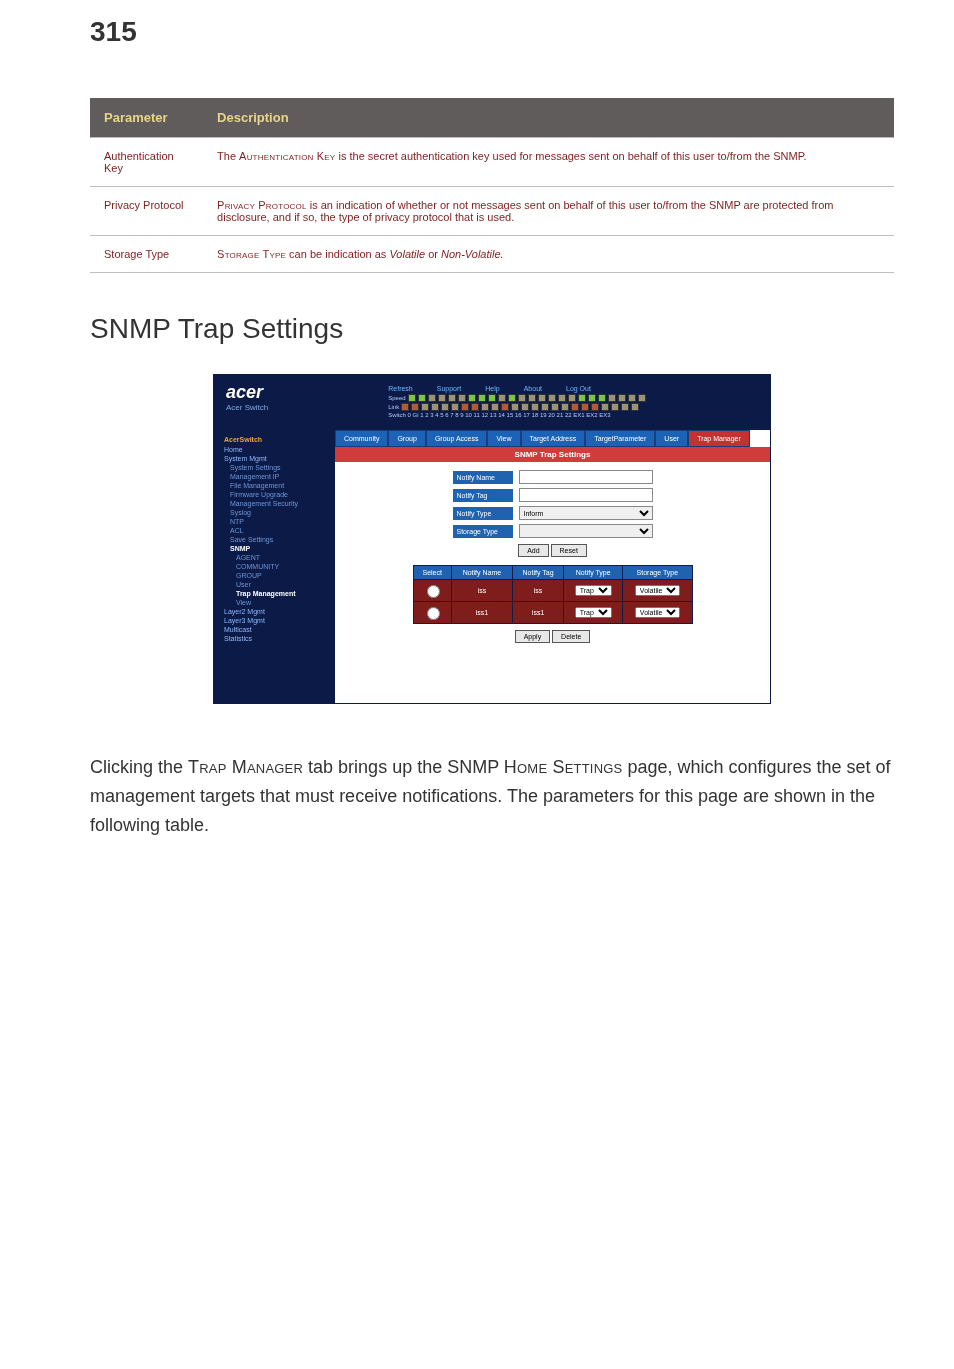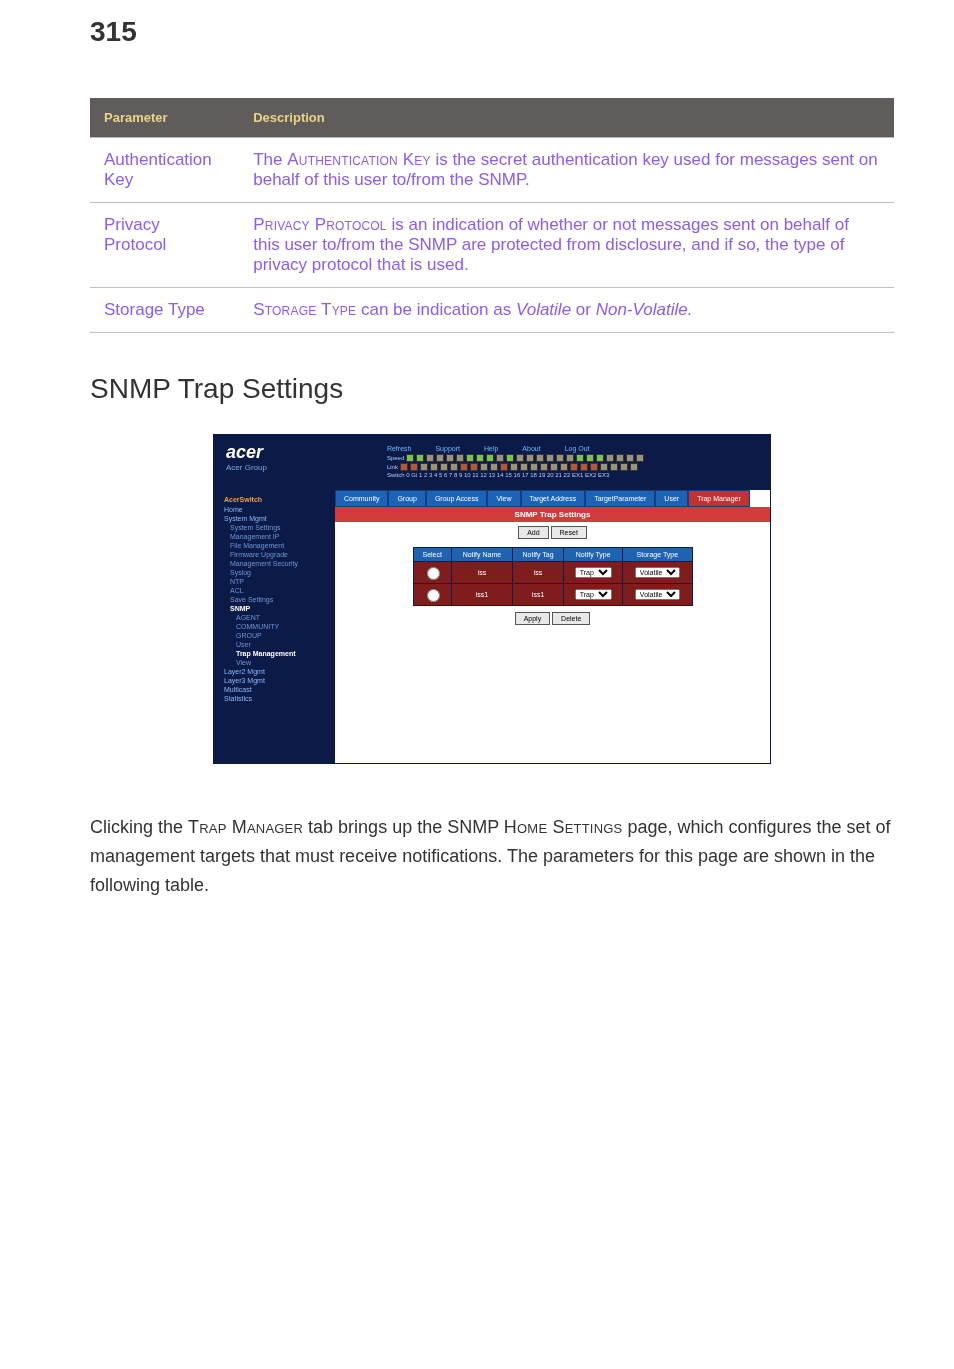--- a/index.html
+++ b/index.html
@@ -27,22 +27,22 @@
     text-align: left;
     padding: 12px 14px;
     background: #5f5c5b;
     color: #e9d489;
     font-weight: bold;
     font-size: 13px;
     border-bottom: 1px solid #bbb;
   }
   table.param-table td {
     padding: 12px 14px;
-    font-size: 17px;
-    color: #8b5cf6;
+    font-size: 11px;
+    color: #7f1d1d;
     vertical-align: top;
     border-bottom: 1px solid #c0c0c0;
   }
   table.param-table tr:last-child td {
     border-bottom: 1px solid #c0c0c0;
   }
   .sc { font-variant: small-caps; letter-spacing: .2px; }
   .it { font-style: italic; }
   h2.section {
     font-size: 28px;
@@ -149,21 +149,21 @@
     </tbody>
   </table>
 
   <h2 class="section">SNMP Trap Settings</h2>
 
   <div class="shot-wrap">
     <div class="shot">
       <div class="shot-top">
         <div>
           <div class="brand">acer</div>
-          <div class="brand-sub">Acer Group</div>
+          <div class="brand-sub">Acer Switch</div>
         </div>
         <div style="flex:1; padding-left:120px;">
           <div class="topright-links">
             <span>Refresh</span>
             <span>Support</span>
             <span>Help</span>
             <span>About</span>
             <span>Log Out</span>
           </div>
           <div class="speed-block">
@@ -257,20 +257,30 @@
             <div class="tab blue">Community</div>
             <div class="tab blue">Group</div>
             <div class="tab blue">Group Access</div>
             <div class="tab blue">View</div>
             <div class="tab blue">Target Address</div>
             <div class="tab blue">TargetParameter</div>
             <div class="tab blue">User</div>
             <div class="tab red">Trap Manager</div>
           </div>
           <div class="red-title">SNMP Trap Settings</div>
+          <div class="trap-form">
+            <label>Notify Name</label>
+            <input type="text" style="">
+            <label>Notify Tag</label>
+            <input type="text" style="">
+            <label>Notify Type</label>
+            <select><option>Inform</option></select>
+            <label>Storage Type</label>
+            <select><option></option></select>
+          </div>
           <div class="btnrow">
             <button class="btn">Add</button>
             <button class="btn">Reset</button>
           </div>
           <table class="grid">
             <tbody>
                 <tr>
               <th>Select</th>
               <th>Notify Name</th>
               <th>Notify Tag</th>

